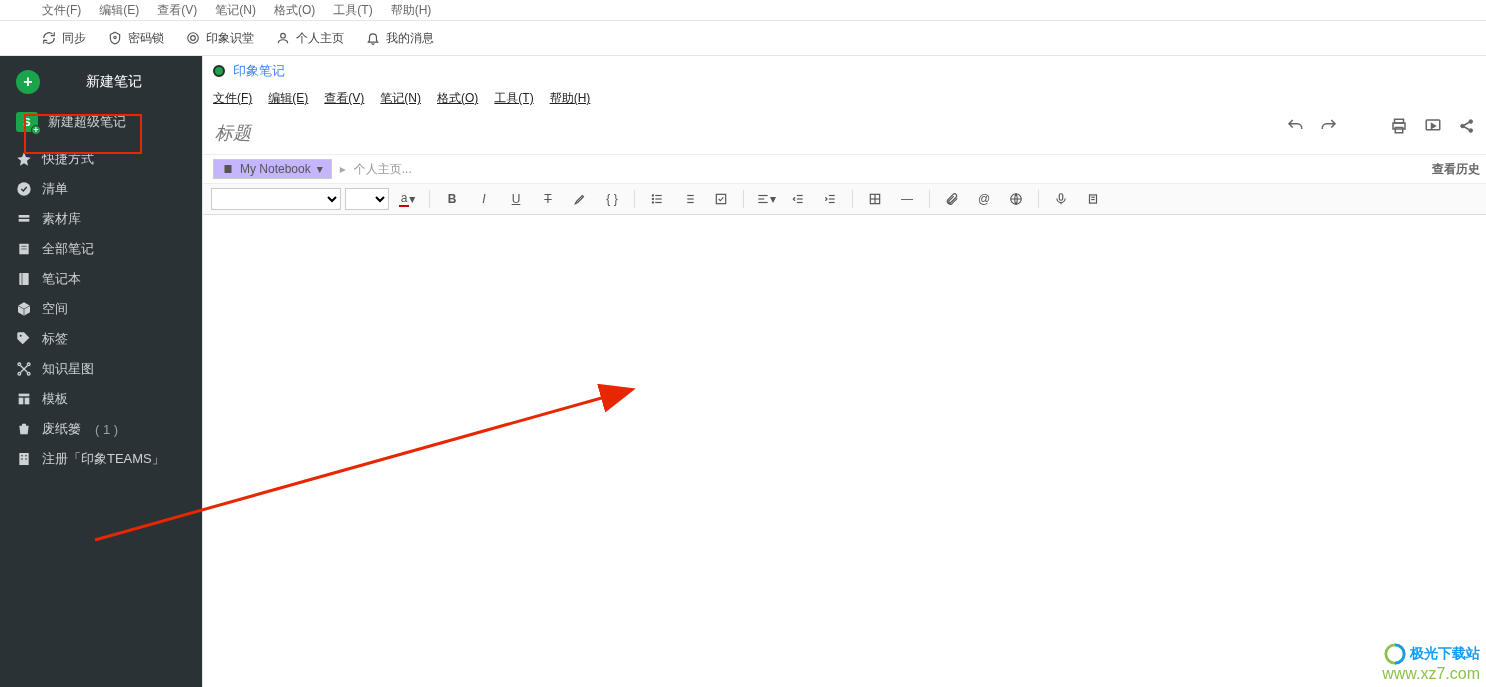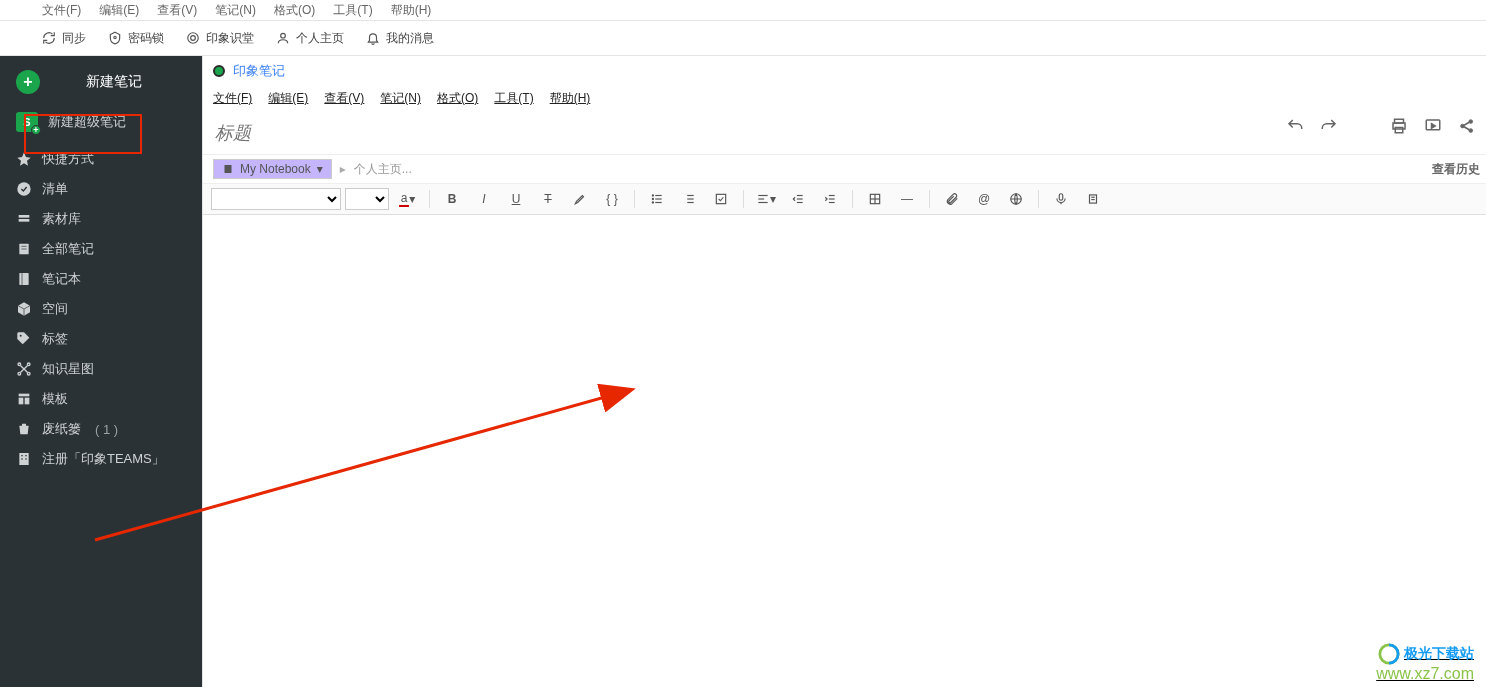--- a/index.html
+++ b/index.html
@@ -58,21 +58,21 @@
 .fmt-btn { width:28px; height:22px; display:flex; align-items:center; justify-content:center; cursor:pointer; color:#555; }
 .fmt-btn svg { width:14px; height:14px; }
 .sep { width:1px; height:18px; background:#ddd; margin:0 4px; }
 
 .editor-body { flex:1; position:relative; }
 
 
 .arrow-svg { position:absolute; left:90px; top:380px; pointer-events:none; z-index:10; }
 
 
-.watermark { position:absolute; right:12px; bottom:4px; text-align:center; font-size:14px; pointer-events:none;text-decoration:underline; }
+.watermark { position:absolute; right:6px; bottom:4px; text-align:center; font-size:14px; pointer-events:none; }
 .watermark .t1 { color:#149cf3; font-weight:bold; display:flex; align-items:center; gap:4px; justify-content:flex-end; }
 .watermark .t2 { color:#8bc34a; font-size:16px; }
 .watermark svg { width:22px; height:22px; }
 </style>
 </head>
 <body>
 
 <div class="top-menubar">
   <span>文件(F)</span>
   <span>编辑(E)</span>

